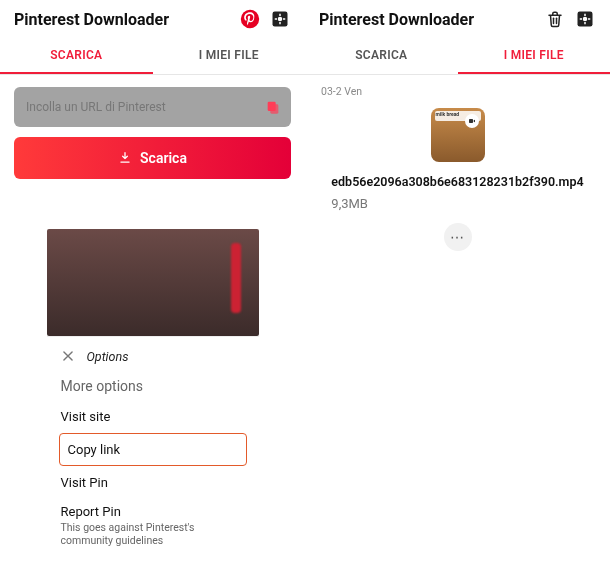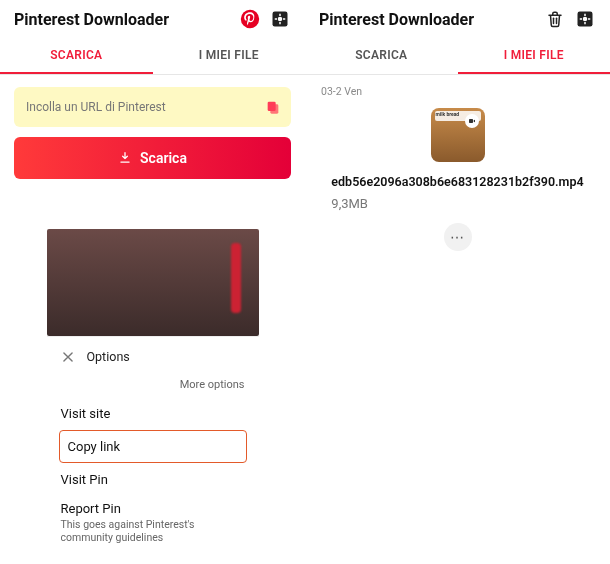--- a/index.html
+++ b/index.html
@@ -7,32 +7,32 @@
 .app { display: flex; width: 100%; height: 100%; }
 .pane { width: 305px; display: flex; flex-direction: column; }
 .header { display: flex; align-items: center; padding: 8px 14px; gap: 8px; }
 .header-title { font-weight: 700; font-size: 16px; flex: 1; color: #111; }
 .hicon { width: 22px; height: 22px; display: flex; align-items: center; justify-content: center; cursor: pointer; }
 .tabs { display: flex; border-bottom: 1px solid #e6e6e6; }
 .tab { flex: 1; text-align: center; font-size: 12px; font-weight: 600; padding: 10px 0; color: #555; cursor: pointer; letter-spacing: .3px; }
 .tab.active { color: #f01d3a; border-bottom: 2px solid #f01d3a; }
 
 .left-body { padding: 12px 14px; }
-.url-row { display: flex; align-items: center; background: #fef9c3; border-radius: 6px; padding: 0 10px 0 12px; height: 40px; gap: 8px; }
+.url-row { display: flex; align-items: center; background: #a3a3a3; border-radius: 6px; padding: 0 10px 0 12px; height: 40px; gap: 8px; }
 .url-row input { flex: 1; border: none; outline: none; background: transparent; font-size: 12px; color: #333; }
 .url-row input::placeholder { color: #777; }
 .dl-btn { margin-top: 10px; width: 100%; height: 42px; border: none; border-radius: 6px; background: linear-gradient(90deg, #ff3a3a, #e40038); color: #fff; font-size: 14px; font-weight: 600; display: flex; align-items: center; justify-content: center; gap: 8px; cursor: pointer; }
 .tutorial { margin: 50px auto 0; width: 212px; }
 .tutorial-img { width: 212px; height: 107px; background: linear-gradient(180deg,#6b4a47,#3b2b2a); position: relative; border-radius: 2px; overflow: hidden; }
 .tutorial-img::after { content:""; position:absolute; right:18px; top:14px; width:10px; height:70px; background:#c23; filter:blur(1px); border-radius:4px; }
 .opt-panel { background: #fff; border-top: 1px solid #eee; }
-.opt-hdr { display: flex; align-items: center; gap: 12px; padding: 12px 14px; }
+.opt-hdr { display: flex; gap: 12px; padding: 12px 14px; font-style: italic; }
 .opt-hdr .x { color:#777; cursor:pointer; font-size:16px; }
 .opt-hdr .lbl { font-size: 12.5px; color:#222; }
-.opt-more { font-size: 11px; color:#666; padding: 2px 14px 8px; text-align: right; }
+.opt-more { font-size: 14px; color:#666; padding: 2px 14px 8px; }
 .opt-list { padding: 0 12px 14px; }
 .opt-item { font-size: 13px; color:#111; padding: 7px 2px; cursor:pointer; }
 .opt-item.hl { border: 1.5px solid #e35a2a; border-radius: 4px; padding: 8px 8px; margin: 2px 0; }
 .opt-sub { font-size: 10.5px; color:#666; line-height: 1.25; margin-top: 2px; max-width: 190px; }
 
 .right-body { padding: 8px 10px; }
 .date-lbl { font-size: 10.5px; color: #8a8a8a; padding: 2px 6px 8px; }
 .file-row { display: flex; align-items: center; gap: 12px; padding: 2px 4px; flex-direction: column; }
 .thumb { width: 54px; height: 54px; border-radius: 8px; background: linear-gradient(180deg,#c78b4a,#8a5a2c); position: relative; flex-shrink: 0; overflow:hidden; }
 .thumb::before { content:""; position:absolute; left:4px; right:4px; top:3px; height:10px; background:#fff; opacity:.85; border-radius:2px; }

